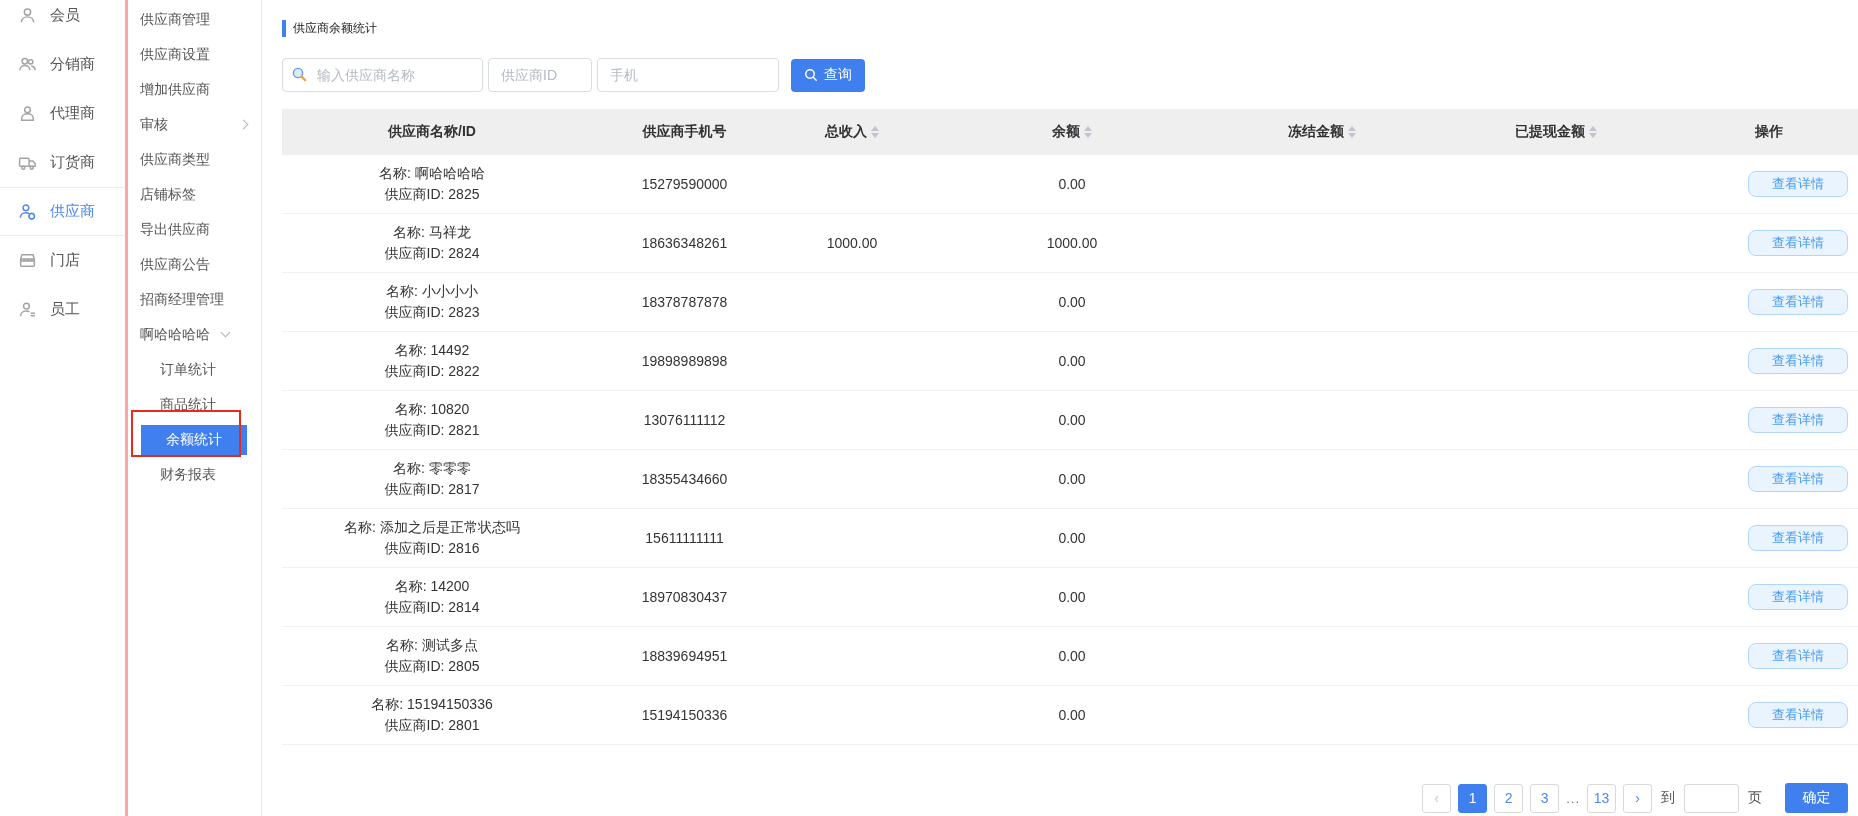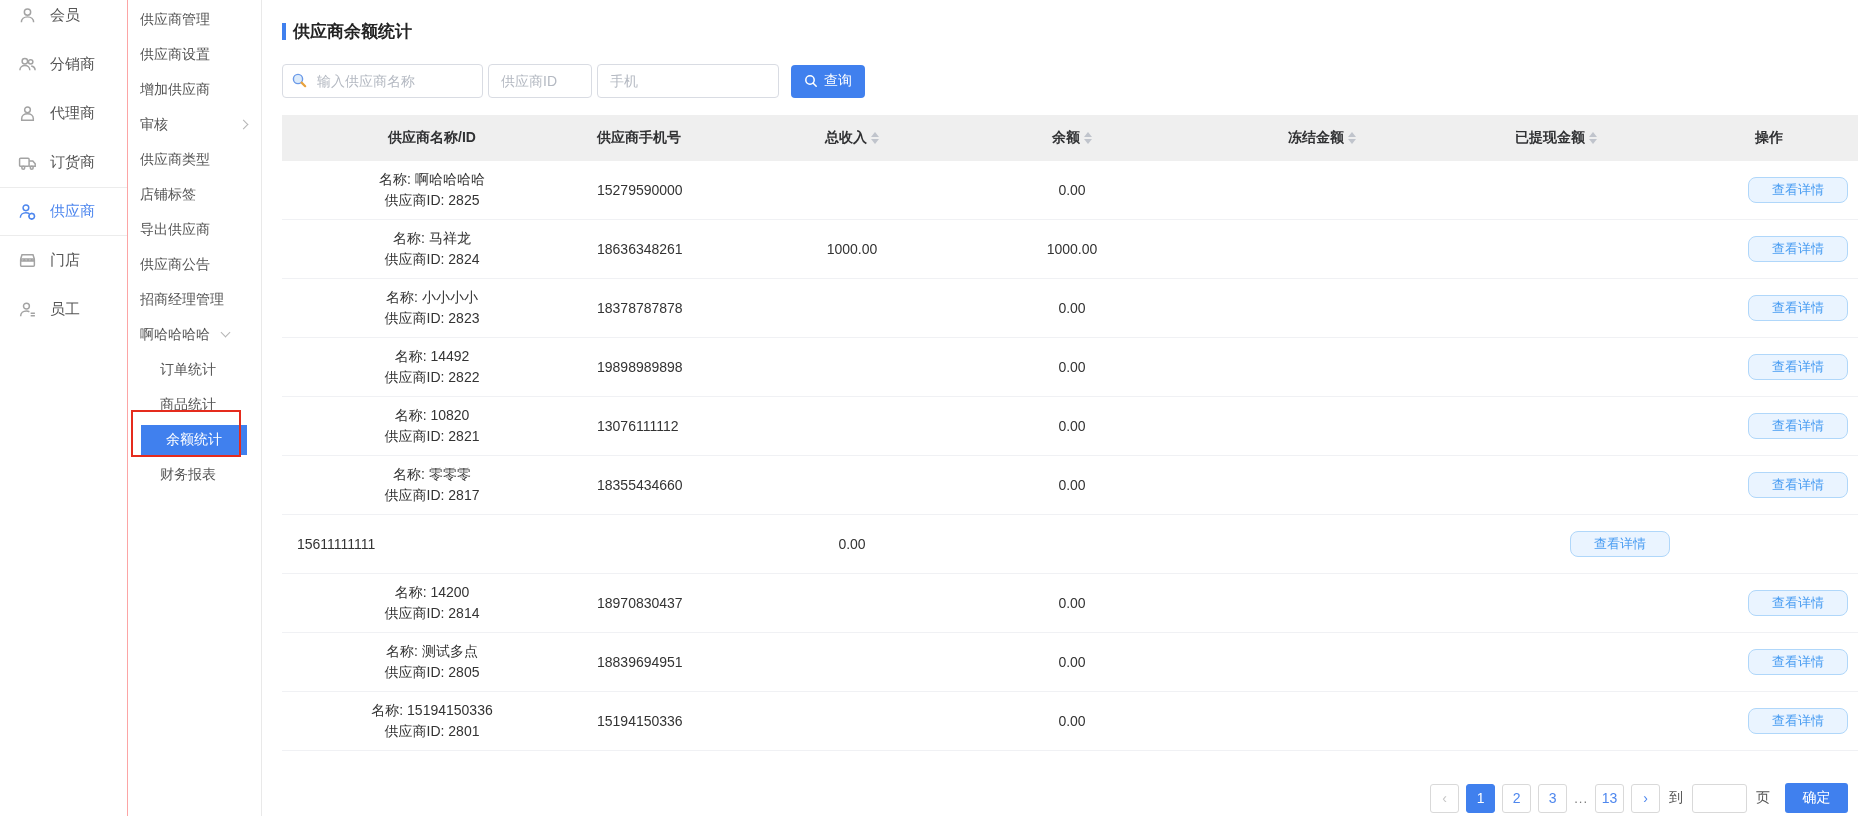--- a/index.html
+++ b/index.html
@@ -1,21 +1,21 @@
 <!DOCTYPE html>
 <html><head>
 <meta charset="utf-8">
 <style>
   * { margin:0; padding:0; box-sizing:border-box; }
   html,body { width:1858px; height:816px; overflow:hidden; background:#fff;
     font-family:"Liberation Sans","DejaVu Sans",sans-serif; color:#333; }
 
   
   .sidebar-primary { position:absolute; left:0; top:0; width:128px; height:816px;
-    border-right:1px solid #fca5a5; background:#fff; }
+    border-right:3px solid #fca5a5; background:#fff; }
   .sp-list { margin-top:-9px; }
   .sp-item { height:49px; display:flex; align-items:center; padding-left:17px;
     font-size:15px; color:#555; cursor:pointer; }
   .sp-item .sp-icon { width:20px; height:20px; margin-right:13px; display:flex;
     align-items:center; justify-content:center; }
   .sp-item svg { stroke:#a3a3a3; fill:none; stroke-width:1.4; }
   .sp-item.active { color:#4e87ee; border-top:1px solid #ececec; border-bottom:1px solid #ececec; }
   .sp-item.active svg { stroke:#4e87ee; }
 
   
@@ -32,21 +32,21 @@
   .ss-item.selected { padding-left:0; }
   .ss-item.selected .sel-bg { margin-left:13px; width:106px; height:30px; background:#4080ee;
     color:#fff; display:flex; align-items:center; justify-content:center; font-size:14px; }
   .annotation-box { position:absolute; left:3px; top:-12px; width:110px; height:47px;
     border:2px solid #e52b1d; pointer-events:none; }
 
   
   .main { position:absolute; left:262px; top:0; width:1596px; height:816px; background:#fff; }
   .page-title { display:flex; align-items:center; margin:20px 0 0 20px; }
   .title-bar { width:4px; height:17px; background:#4080ee; margin-right:7px; }
-  .title-text { font-size:17px; font-weight:700; color:#222; }
+  .title-text { font-size:12px; font-weight:400; color:#222; }
 
   .search-row { display:flex; align-items:center; margin:21px 0 0 20px; }
   .inp { height:34px; border:1px solid #d9dce3; border-radius:4px; font-size:14px;
     color:#333; padding:0 12px; outline:none; }
   .inp::placeholder { color:#b4b9c2; }
   .inp-name-wrap { position:relative; margin-right:5px; }
   .inp-name { width:201px; padding-left:34px; }
   .inp-name-wrap .mag { position:absolute; left:9px; top:8px; }
   .inp-id { width:104px; margin-right:5px; }
   .inp-phone { width:182px; }
@@ -54,21 +54,21 @@
     border:none; border-radius:4px; font-size:14px; display:flex; align-items:center;
     justify-content:center; gap:6px; cursor:pointer; }
 
   
   .table { margin:17px 0 0 20px; width:1576px; font-size:14px; }
   .t-head { display:grid; grid-template-columns:300px 190px 160px 280px 220px 248px 178px;
     background:#efefef; height:46px; align-items:center; font-weight:700; color:#303133; }
   .t-row { display:grid; grid-template-columns:300px 190px 160px 280px 220px 248px 178px;
     height:59px; align-items:center; border-bottom:1px solid #f0f1f4; background:#fff; }
   .c-center { text-align:center; }
-  .c-left { text-align:left; padding-left:15px; }
+  .c-left { text-align:center; padding-left:15px; }
   .sort-wrap { display:inline-flex; flex-direction:column; margin-left:4px; vertical-align:middle; line-height:0; }
   .sort-wrap i { width:0; height:0; border-left:4px solid transparent; border-right:4px solid transparent; display:block; }
   .sort-up { border-bottom:5px solid #c0c4cc; margin-bottom:2px; }
   .sort-down { border-top:5px solid #c0c4cc; }
   .name-cell { display:flex; flex-direction:column; gap:4px; line-height:1.25; }
   .cell-action { display:flex; justify-content:flex-end; padding-right:10px; }
   .btn-detail { width:100px; height:26px; background:#eaf4ff; border:1px solid #b0d7fa;
     border-radius:8px; color:#4a9df2; font-size:13px; cursor:pointer; }
 
   
@@ -76,21 +76,21 @@
   .pg-btn { min-width:29px; height:29px; border:1px solid #d9d9d9; border-radius:3px;
     background:#fff; color:#4e87ee; font-size:14px; display:flex; align-items:center;
     justify-content:center; cursor:pointer; }
   .pg-btn.prev { color:#c6c6c6; }
   .pg-btn.active { background:#4080ee; border-color:#4080ee; color:#fff; }
   .pg-ellipsis { color:#7a7a7a; font-size:13px; letter-spacing:1px; }
   .pg-text { color:#555; font-size:14px; margin:0 2px; }
   .pg-input { width:55px; height:29px; border:1px solid #d9d9d9; border-radius:3px; outline:none;
     font-size:14px; text-align:center; }
   .pg-confirm { width:63px; height:30px; background:#4080ee; color:#fff; border:none;
-    border-radius:3px; font-size:14px; cursor:pointer; margin-left:6px; }
+    border-radius:3px; font-size:14px; cursor:pointer; margin-left:14px; }
 </style>
 </head>
 <body>
 
 <div class="sidebar-primary">
   <div class="sp-list">
     <div class="sp-item">
       <span class="sp-icon">
         <svg width="19" height="19" viewBox="0 0 18 18">
             <circle cx="9" cy="5.8" r="3"></circle>
@@ -347,20 +347,24 @@
     <div class="c-center"></div>
     <div class="c-center">0.00</div>
     <div class="c-center"></div>
     <div class="c-center"></div>
     <div class="cell-action">
       <button class="btn-detail">查看详情</button>
     </div>
   </div>
 
   <div class="t-row">
+    <div class="c-center name-cell">
+      <span>名称: 添加之后是正常状态吗</span>
+      <span>供应商ID: 2816</span>
+    </div>
     <div class="c-left">15611111111</div>
     <div class="c-center"></div>
     <div class="c-center">0.00</div>
     <div class="c-center"></div>
     <div class="c-center"></div>
     <div class="cell-action">
       <button class="btn-detail">查看详情</button>
     </div>
   </div>
 

